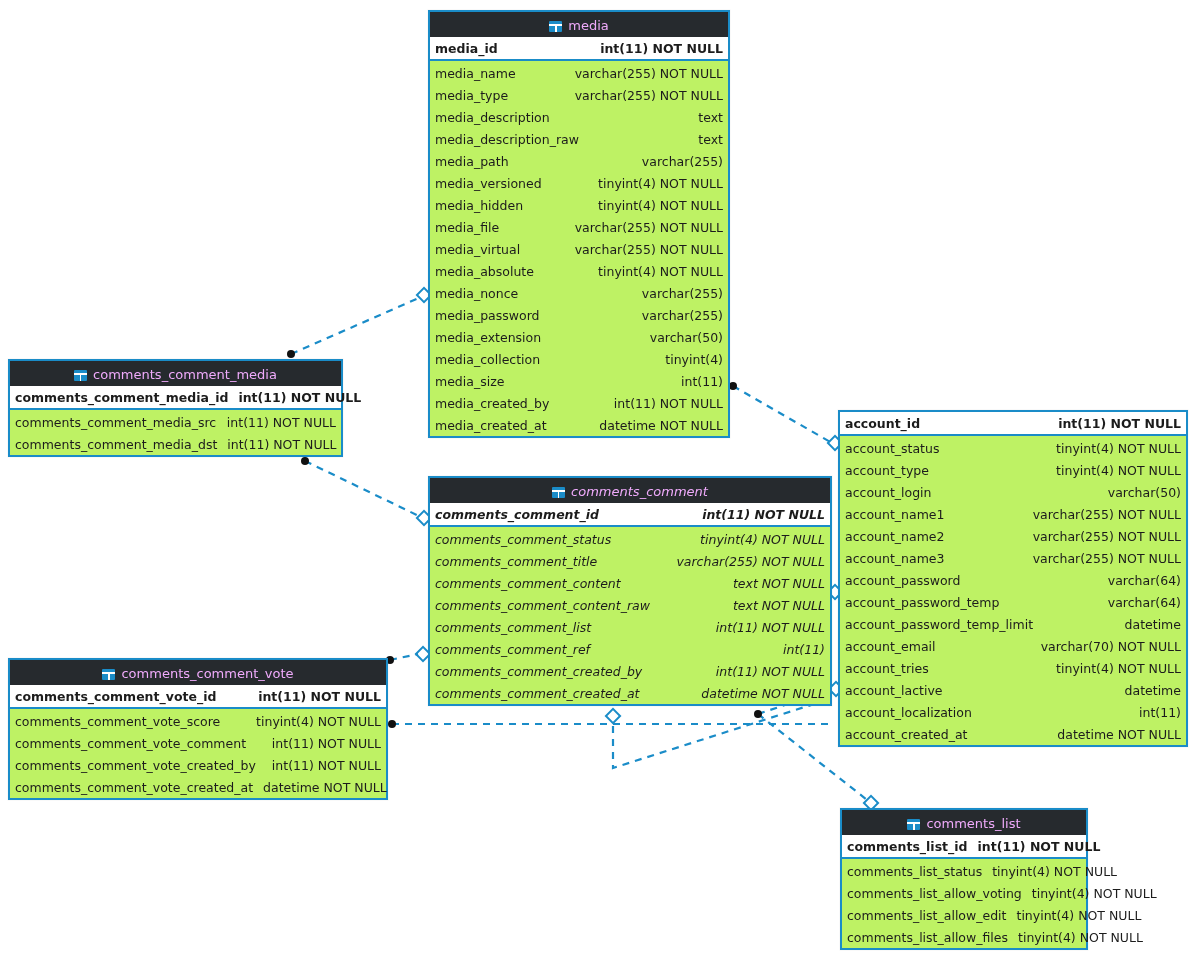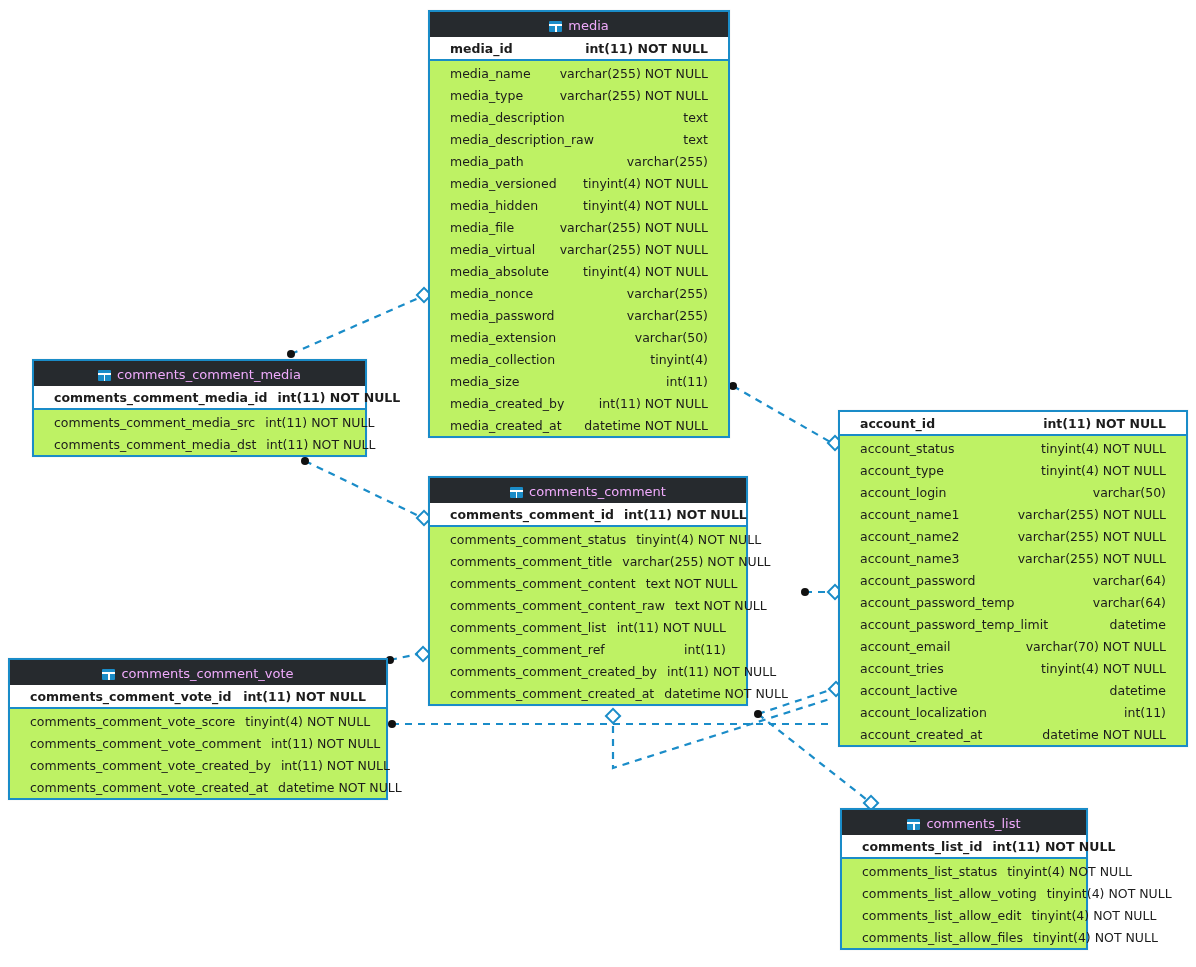--- a/index.html
+++ b/index.html
@@ -81,34 +81,34 @@
   .pk-row {
     border-bottom: 2px solid #1a8cc8;
     background: #ffffff;
     font-weight: bold;
   }
   .row {
     display: flex;
     justify-content: space-between;
     align-items: center;
     height: 22px;
-    padding: 0 20px;
+    padding: 0 5px;
     font-size: 12.5px;
     color: #1c1c1c;
     white-space: nowrap;
   }
   .row .col-name { text-align: left; }
   .row .col-type { text-align: left; padding-left: 10px; }
   .body-rows { background: #bef264; }
   .body-rows .row:first-child { padding-top: 1px; }
 
   
   #ent-media            { left: 428px; top: 10px;  width: 302px; }
-  #ent-ccmedia          { left: 8px;   top: 359px; width: 335px; margin-left: 24px; }
-  #ent-ccomment         { left: 428px; top: 476px; width: 320px; }
+  #ent-ccmedia          { left: 8px;   top: 359px; width: 335px; }
+  #ent-ccomment         { left: 428px; top: 476px; width: 404px; font-style: italic; }
   #ent-account          { left: 838px; top: 410px; width: 350px; }
   #ent-ccvote           { left: 8px;   top: 658px; width: 380px; }
   #ent-clist            { left: 840px; top: 808px; width: 248px; }
 </style>
 </head>
 <body>
 
 <div id="canvas">
 
   <svg id="edges" viewBox="0 0 1196 967" width="1196" height="967">

